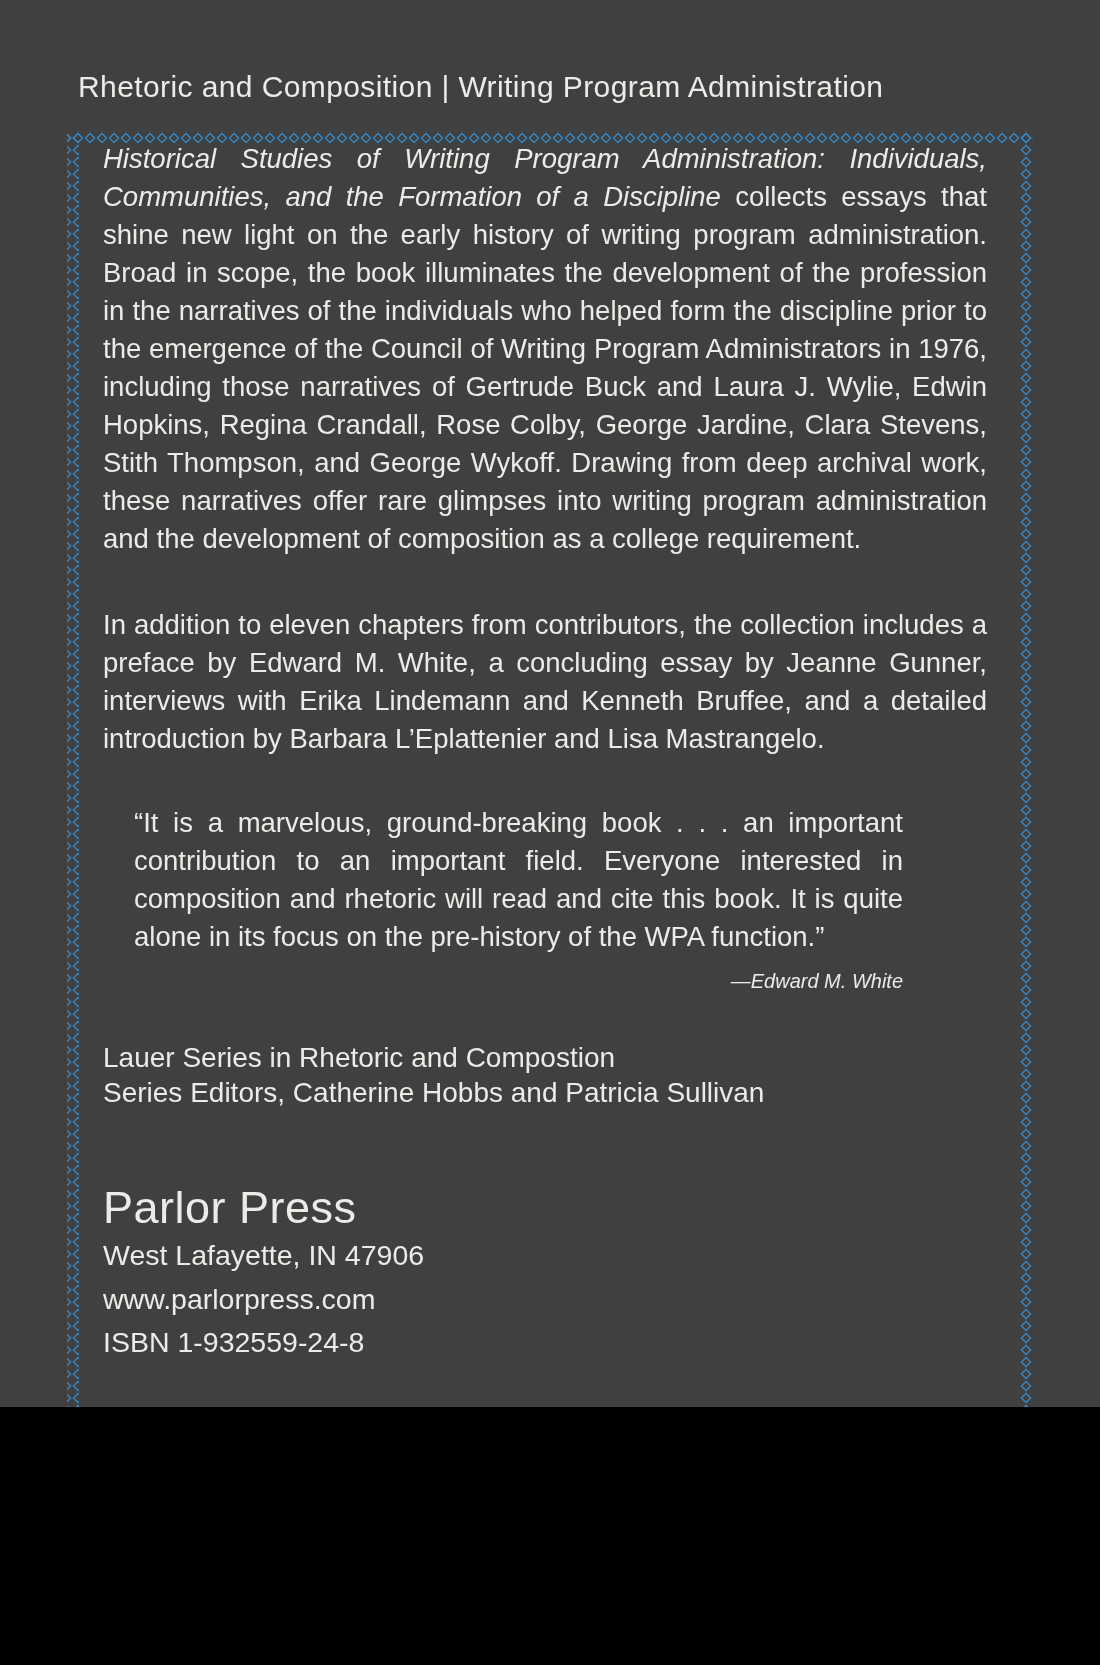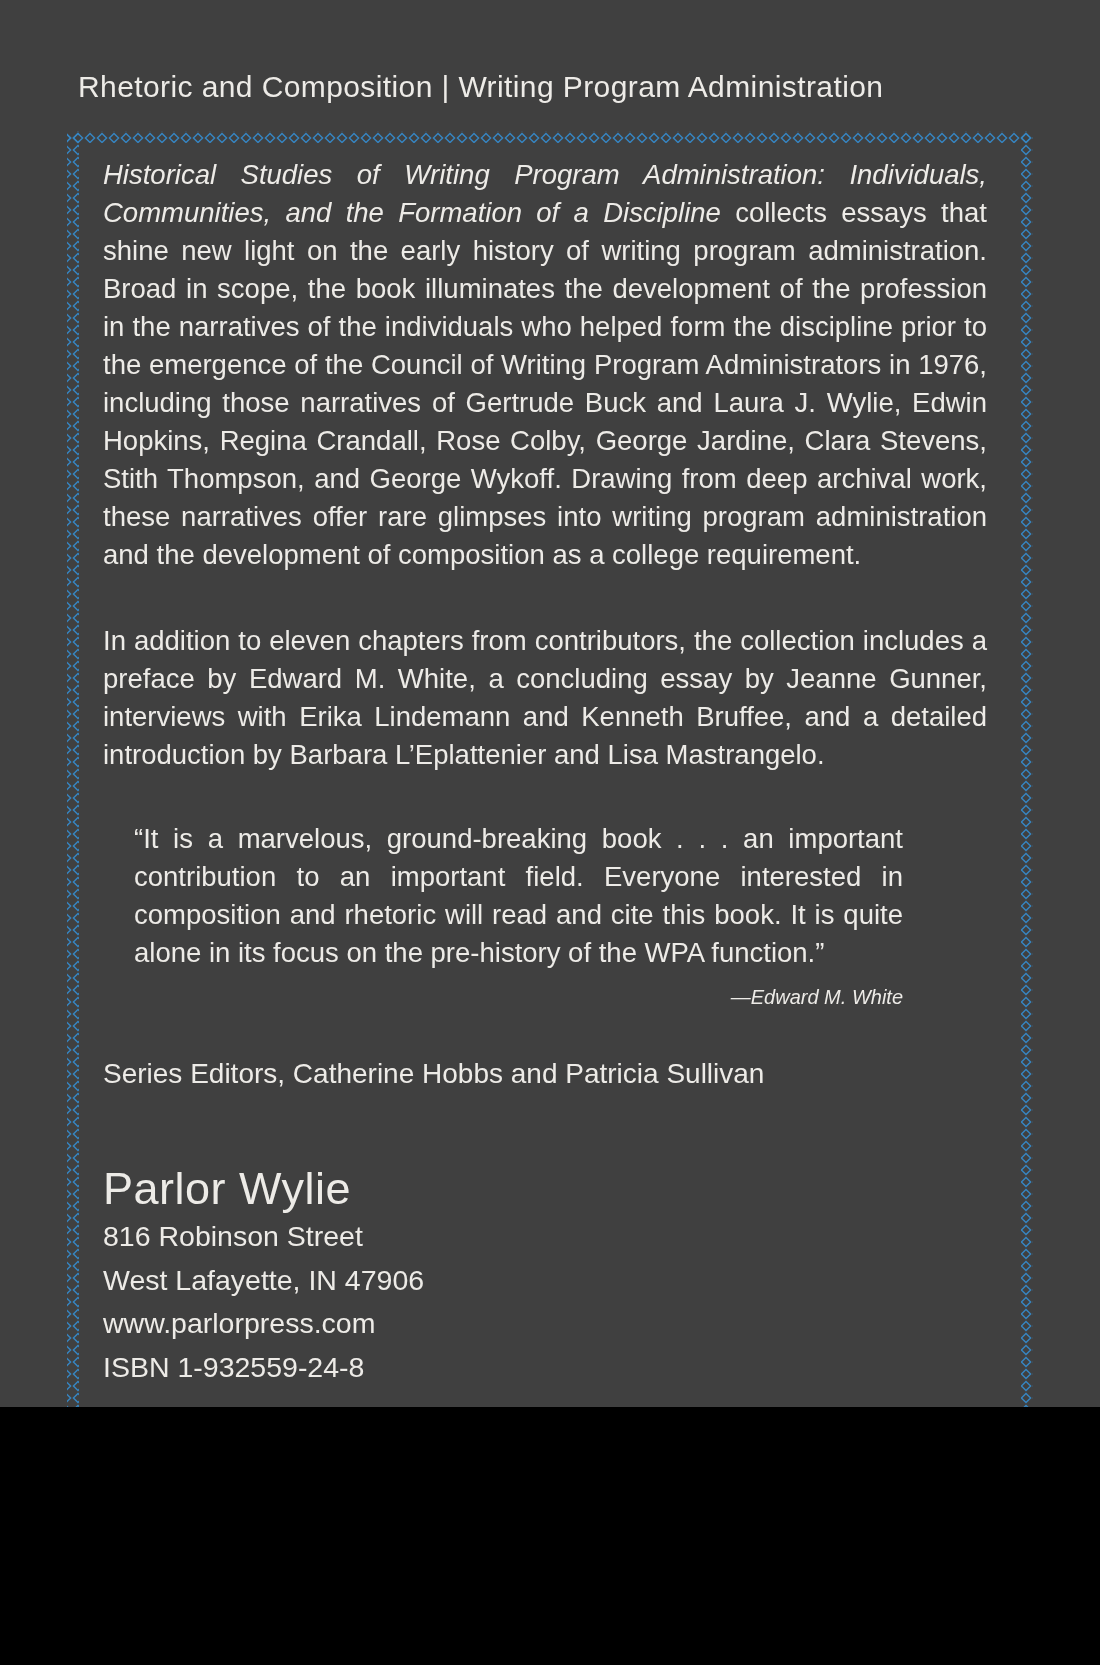--- a/index.html
+++ b/index.html
@@ -17,21 +17,21 @@
     left: 78px;
     top: 70px;
     font-size: 30px;
     letter-spacing: 0.4px;
     white-space: nowrap;
   }
   .border-svg { position: absolute; left: 0; top: 0; }
   .content {
     position: absolute;
     left: 103px;
-    top: 156px;
+    top: 140px;
     width: 884px;
   }
   .body-text {
     font-size: 27.5px;
     line-height: 38px;
     text-align: justify;
     margin: 0;
   }
   .italic { font-style: italic; }
   .p2 { margin-top: 48px; }
@@ -90,25 +90,25 @@
     <p class="body-text"><span class="italic">Historical Studies of Writing Program Administration: Individuals, Communities, and the Formation of a Discipline</span><span> collects essays that shine new light on the early history of writing program administration. Broad in scope, the book illuminates the development of the profession in the narratives of the individuals who helped form the discipline prior to the emergence of the Council of Writing Program Administrators in 1976, including those narratives of Gertrude Buck and Laura J. Wylie, Edwin Hopkins, Regina Crandall, Rose Colby, George Jardine, Clara Stevens, Stith Thompson, and George Wykoff. Drawing from deep archival work, these narratives offer rare glimpses into writing program administration and the development of composition as a college requirement.</span></p>
 
     <p class="body-text p2">In addition to eleven chapters from contributors, the collection includes a preface by Edward M. White, a concluding essay by Jeanne Gunner, interviews with Erika Lindemann and Kenneth Bruffee, and a detailed introduction by Barbara L’Eplattenier and Lisa Mastrangelo.</p>
 
     <div class="quote-block">
       <p class="body-text">“It is a marvelous, ground-breaking book . . . an important contribution to an important field. Everyone interested in composition and rhetoric will read and cite this book. It is quite alone in its focus on the pre-history of the WPA function.”</p>
       <p class="attribution italic">—Edward M. White</p>
     </div>
 
     <div class="series">
+      <div>Lauer Series in Rhetoric and Compostion</div>
       <div>Series Editors, Catherine Hobbs and Patricia Sullivan</div>
     </div>
 
     <div class="publisher">
-      <div class="pub-name">Parlor Wylie</div>
-      <div class="pub-line">816 Robinson Street</div>
+      <div class="pub-name">Parlor Press</div>
       <div class="pub-line">West Lafayette, IN 47906</div>
       <div class="pub-line">www.parlorpress.com</div>
       <div class="pub-line">ISBN 1-932559-24-8</div>
     </div>
 
   </div>
 </div>
 
 </body></html>

